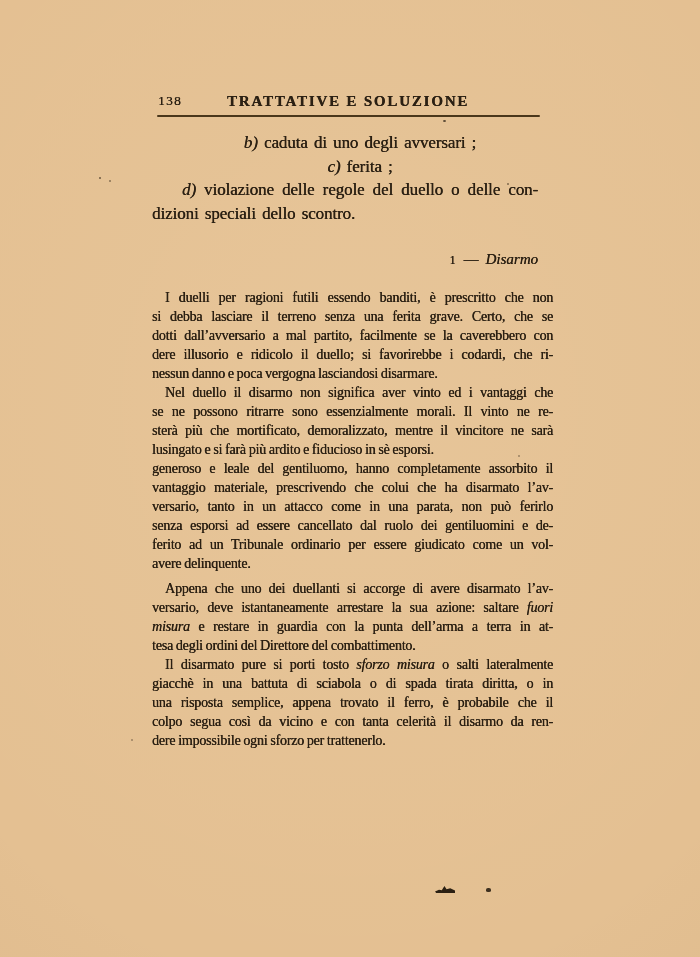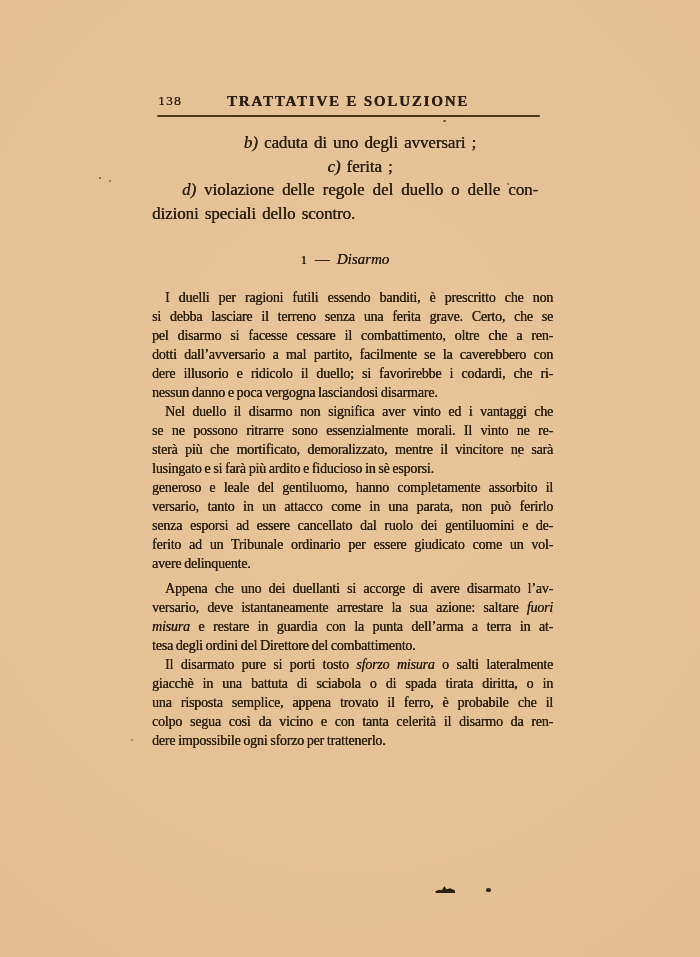--- a/index.html
+++ b/index.html
@@ -17,21 +17,21 @@
   .runhead { position:absolute; left:156px; top:92px; width:384px; text-align:center; }
   .pagenum { position:absolute; left:2px; top:1px; font-size:13.5px; letter-spacing:1.2px; }
   .runtitle { font-weight:bold; font-size:15px; letter-spacing:1.8px;text-align:center; }
   .rule { position:absolute; left:157px; top:115px; width:383px; height:2px;
           background:var(--rule,#4a371b); border-radius:1px; }
   
   .content { position:absolute; left:152px; top:0; width:401px; }
   .list { margin-top:131px; width:386px; font-size:17px; line-height:23.5px;
           letter-spacing:-0.1px; word-spacing:2px; }
   .list .line.ind { text-indent:30px; }
-  .heading { margin-top:26px; width:386px; text-align:center; font-size:15px; line-height:17px; }
+  .heading { margin-top:26px; width:386px; text-align:right; font-size:15px; line-height:17px; }
   .secnum { font-size:12px; letter-spacing:1px; }
   .secdash { margin:0 7px; }
   .sectitle { font-style:italic; }
   .bodytext { margin-top:19px; font-size:14px; line-height:19px;
               letter-spacing:-0.2px; word-spacing:-0.5px; }
   .para.gap { margin-top:6px; }
   .line.just { text-align:justify; text-align-last:justify; }
   .line.ind  { text-indent:13px;text-align:center; }
   .it { font-style:italic; }
   
@@ -67,33 +67,33 @@
       </div>
 
     <div class="heading">
       <span class="secnum">1</span><span class="secdash">—</span><span class="sectitle">Disarmo</span>
     </div>
 
     <div class="bodytext" id="body-text">
         <div class="para">
           <div class="line just ind"><span>I duelli per ragioni futili essendo banditi, è prescritto che non</span></div>
           <div class="line just"><span>si debba lasciare il terreno senza una ferita grave. Certo, che se</span></div>
-          <div class="line just"><span>pel disarmo si facesse cessare il combattimento, oltre che a ren-</span></div>
           <div class="line just"><span>dotti dall’avversario a mal partito, facilmente se la caverebbero con</span></div>
           <div class="line just"><span>dere illusorio e ridicolo il duello; si favorirebbe i codardi, che ri-</span></div>
           <div class="line"><span>nessun danno e poca vergogna lasciandosi disarmare.</span></div>
         </div>
         <div class="para">
           <div class="line just ind"><span>Nel duello il disarmo non significa aver vinto ed i vantaggi che</span></div>
           <div class="line just"><span>se ne possono ritrarre sono essenzialmente morali. Il vinto ne re-</span></div>
           <div class="line just"><span>sterà più che mortificato, demoralizzato, mentre il vincitore ne sarà</span></div>
           <div class="line"><span>lusingato e si farà più ardito e fiducioso in sè esporsi.</span></div>
         </div>
         <div class="para">
           <div class="line just"><span>generoso e leale del gentiluomo, hanno completamente assorbito il</span></div>
+          <div class="line just"><span>vantaggio materiale, prescrivendo che colui che ha disarmato l’av-</span></div>
           <div class="line just"><span>versario, tanto in un attacco come in una parata, non può ferirlo</span></div>
           <div class="line just"><span>senza esporsi ad essere cancellato dal ruolo dei gentiluomini e de-</span></div>
           <div class="line just"><span>ferito ad un Tribunale ordinario per essere giudicato come un vol-</span></div>
           <div class="line"><span>avere delinquente.</span></div>
         </div>
         <div class="para gap">
           <div class="line just ind"><span>Appena che uno dei duellanti si accorge di avere disarmato l’av-</span></div>
           <div class="line just"><span>versario, deve istantaneamente arrestare la sua azione: saltare </span><span class="it">fuori</span></div>
           <div class="line just"><span class="it">misura</span><span> e restare in guardia con la punta dell’arma a terra in at-</span></div>
           <div class="line"><span>tesa degli ordini del Direttore del combattimento.</span></div>

